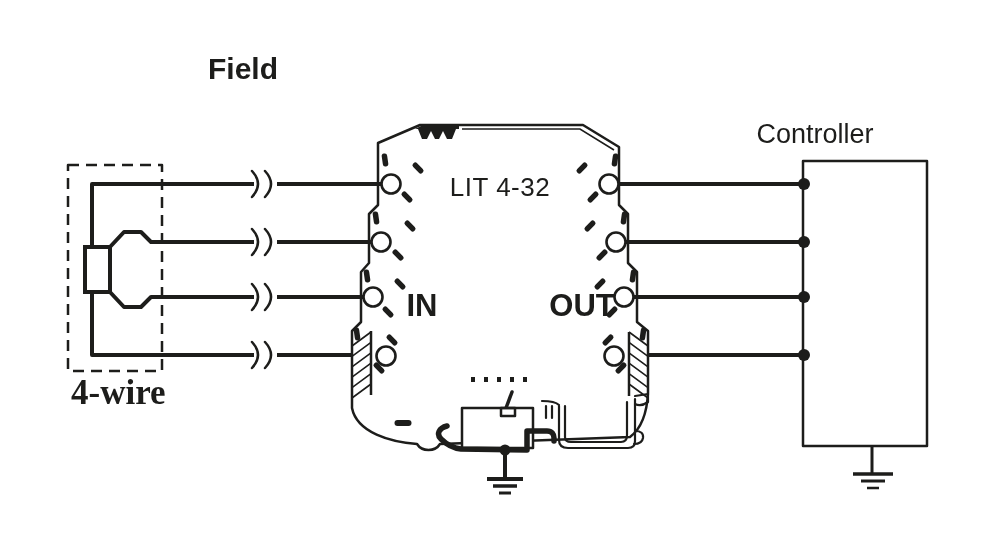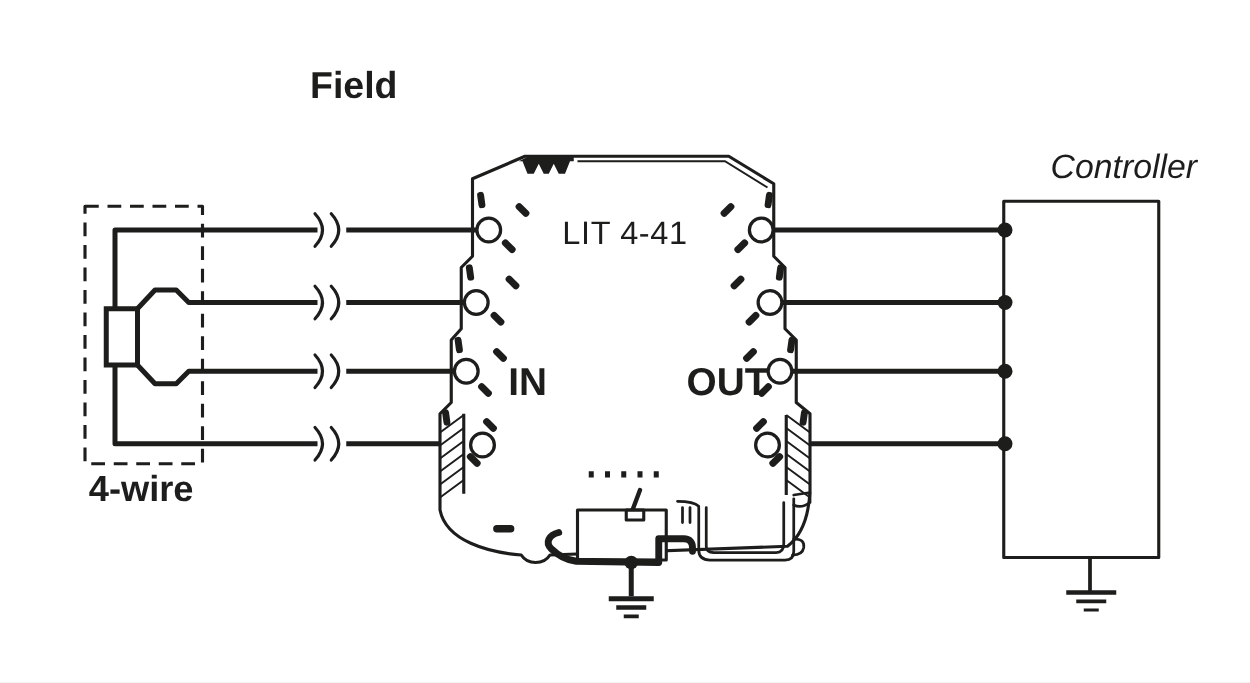--- a/index.html
+++ b/index.html
@@ -5,25 +5,25 @@
   :root { --ink:#1d1d1b; --bg:#ffffff; }
   html,body { margin:0; padding:0; background:#e9e9e9; }
   #stage {
     position:relative; width:1000px; height:546px; background:var(--bg);
     font-family:"Liberation Sans", sans-serif; color:var(--ink);
     overflow:hidden; margin:0 auto;
   }
   #stage svg { position:absolute; left:0; top:0; }
   .lbl { position:absolute; white-space:nowrap; color:var(--ink); }
   .ctr { transform:translate(-50%,-50%); }
-  .zone   { font-size:30px; font-weight:bold;margin-left:40px; }
+  .zone   { font-size:30px; font-weight:bold; }
   .ctrl   { font-size:27px; font-weight:normal; }
   .model  { font-size:26px; font-weight:normal; letter-spacing:0.5px; }
   .inout  { font-size:31px; font-weight:bold;text-align:center; }
-  .caption{ font-size:29px; font-weight:bold; line-height:39px; }
+  .caption{ font-size:35px; font-weight:bold; line-height:39px;font-family:Liberation Serif, serif; }
   
   .ln    { stroke:var(--ink); stroke-width:2.5; fill:none; stroke-linejoin:round; }
   .lnw   { stroke:var(--ink); stroke-width:2.5; fill:var(--bg); stroke-linejoin:round; }
   .thin  { stroke:var(--ink); stroke-width:1.6; fill:none; }
   .wire  { stroke:var(--ink); stroke-width:4; fill:none; stroke-linejoin:round; }
   .brk   { stroke:var(--ink); stroke-width:2.5; fill:none; stroke-linecap:round; }
   .thick { stroke:var(--ink); stroke-width:5.5; fill:none; stroke-linecap:round; stroke-linejoin:round; }
   .gnd   { stroke:var(--ink); fill:none; stroke-linecap:butt; }
   .slotF { fill:var(--ink); }
   .term  { fill:var(--bg); stroke:var(--ink); stroke-width:2.6; }
@@ -162,20 +162,20 @@
       <g>
         <path class="gnd" stroke-width="3" d="M872,446 V473"></path>
         <path class="gnd" stroke-width="3.5" d="M853,474 H893"></path>
         <path class="gnd" stroke-width="3" d="M861,481 H885"></path>
         <path class="gnd" stroke-width="2.5" d="M867,488 H879"></path>
       </g>
     </g>
   </svg>
 
   <div class="lbl zone ctr" style="left:243px; top:69px;">Field</div>
-  <div class="lbl ctrl ctr" style="left:899px; top:134px;font-style:italic;">Controller</div>
-  <div class="lbl model ctr" style="left:500px; top:187px;">LIT 4-41</div>
+  <div class="lbl ctrl ctr" style="left:815px; top:134px;">Controller</div>
+  <div class="lbl model ctr" style="left:500px; top:187px;">LIT 4-32</div>
   <div class="lbl inout ctr" style="left:422px; top:306px;">IN</div>
   <div class="lbl inout ctr" style="left:570px; top:306px;margin-left:12px;">OUT</div>
   <div class="lbl caption" style="left:71px;  top:373px;">
     <div>4-wire</div>
   </div>
 </div>
 
 </body></html>

